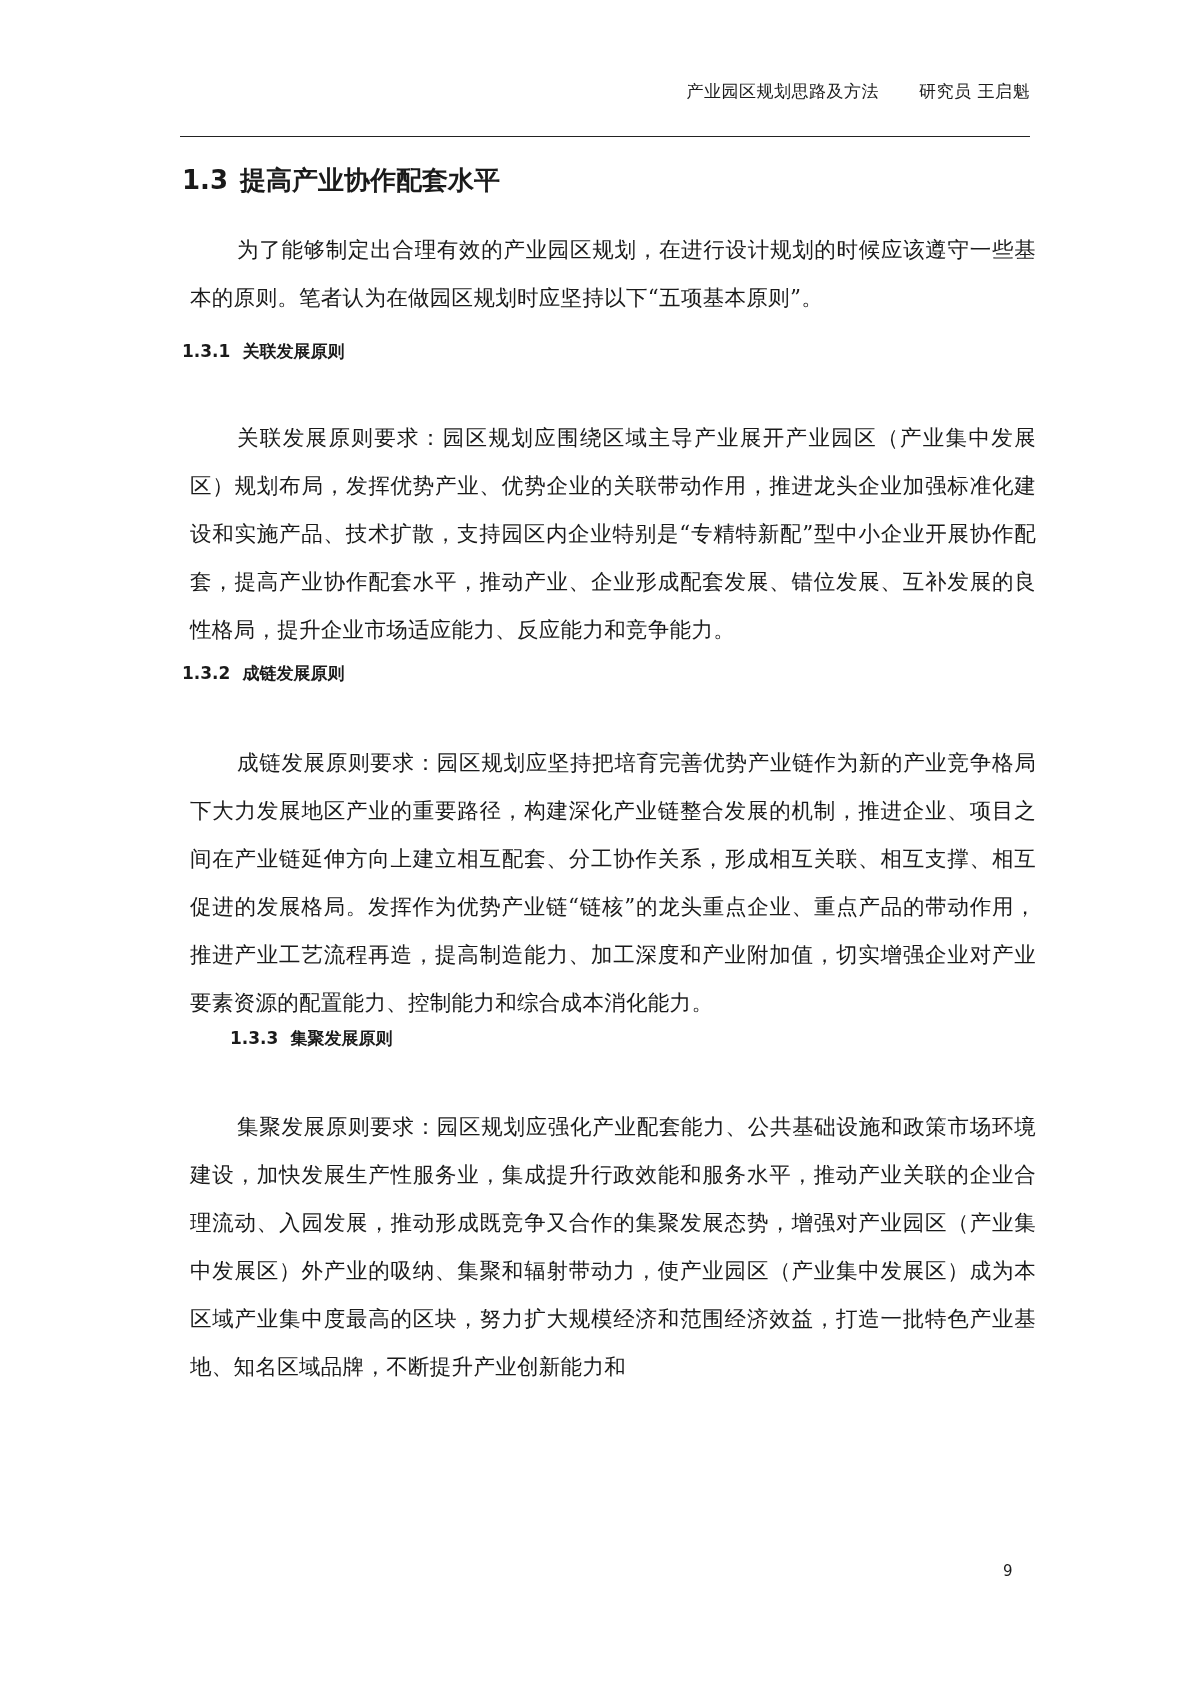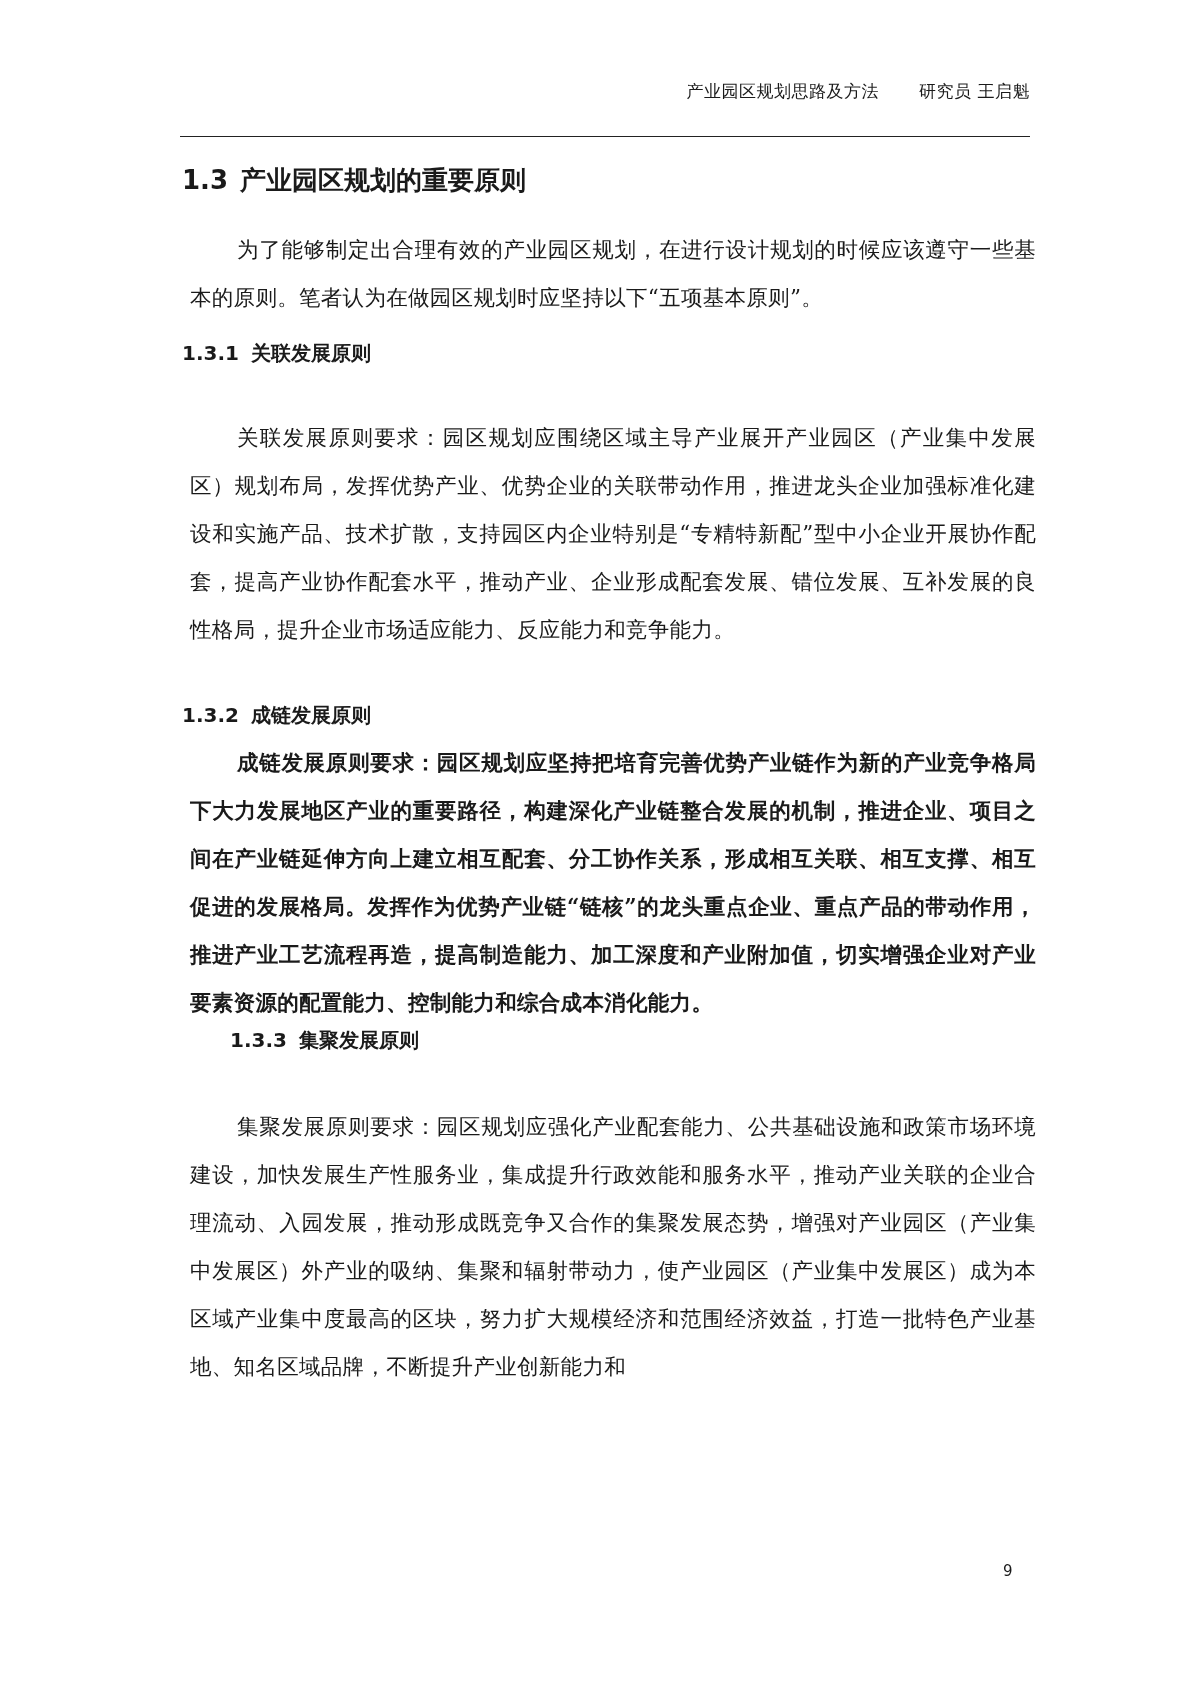--- a/index.html
+++ b/index.html
@@ -5,50 +5,50 @@
   html, body { margin: 0; padding: 0; background: #ffffff; }
   body { width: 1200px; height: 1696px; position: relative; overflow: hidden;
          font-family: "DejaVu Serif", "Liberation Serif", serif; color: #1a1a1a; }
   .page-header { position: absolute; top: 80px; left: 180px; width: 850px; text-align: right;
          font-size: 17px; letter-spacing: 0.5px; }
   .page-header .gap { display: inline-block; width: 40px; }
   .header-rule { position: absolute; top: 136px; left: 180px; width: 850px; height: 1px; background: #222; }
   .content { position: absolute; left: 182px; top: 0; width: 846px; }
   h1, h2 { font-family: "DejaVu Sans", "Liberation Sans", sans-serif; font-weight: bold; margin: 0; position: absolute; left: 0; white-space: nowrap; }
   h1 { font-size: 26px; top: 163px; }
-  h2 { font-size: 20px; }
+  h2 { font-size: 17px; }
   .num { margin-right: 12px; text-align: right; }
   p { position: absolute; left: 0; width: 846px; margin: 8px; font-size: 21.5px; line-height: 48px;
       text-indent: 47px; text-align: justify; letter-spacing: 0.3px; }
   .page-number { position: absolute; top: 1562px; left: 1003px; font-size: 15px;
       font-family: "DejaVu Sans", "Liberation Sans", sans-serif; }
 </style>
 </head>
 <body>
 
 <div class="page-header">
   <span>产业园区规划思路及方法</span><span class="gap"></span><span>研究员  王启魁</span>
 </div>
 <div class="header-rule"></div>
 
 <div class="content">
   <h1>
-    <span class="num">1.3</span><span>产业园区规划的重要原则</span>
+    <span class="num">1.3</span><span>提高产业协作配套水平</span>
   </h1>
   <p style="top:218px;">为了能够制定出合理有效的产业园区规划，在进行设计规划的时候应该遵守一些基本的原则。笔者认为在做园区规划时应坚持以下“五项基本原则”。</p>
 
   <h2 style="top:340px;">
     <span class="num">1.3.1</span><span>关联发展原则</span>
   </h2>
   <p style="top:406px;">关联发展原则要求：园区规划应围绕区域主导产业展开产业园区（产业集中发展区）规划布局，发挥优势产业、优势企业的关联带动作用，推进龙头企业加强标准化建设和实施产品、技术扩散，支持园区内企业特别是“专精特新配”型中小企业开展协作配套，提高产业协作配套水平，推动产业、企业形成配套发展、错位发展、互补发展的良性格局，提升企业市场适应能力、反应能力和竞争能力。</p>
 
-  <h2 style="top:662px;margin-top:40px;">
+  <h2 style="top:662px;">
     <span class="num">1.3.2</span><span>成链发展原则</span>
   </h2>
-  <p style="top:731px;font-weight:bold;">成链发展原则要求：园区规划应坚持把培育完善优势产业链作为新的产业竞争格局下大力发展地区产业的重要路径，构建深化产业链整合发展的机制，推进企业、项目之间在产业链延伸方向上建立相互配套、分工协作关系，形成相互关联、相互支撑、相互促进的发展格局。发挥作为优势产业链“链核”的龙头重点企业、重点产品的带动作用，推进产业工艺流程再造，提高制造能力、加工深度和产业附加值，切实增强企业对产业要素资源的配置能力、控制能力和综合成本消化能力。</p>
+  <p style="top:731px;">成链发展原则要求：园区规划应坚持把培育完善优势产业链作为新的产业竞争格局下大力发展地区产业的重要路径，构建深化产业链整合发展的机制，推进企业、项目之间在产业链延伸方向上建立相互配套、分工协作关系，形成相互关联、相互支撑、相互促进的发展格局。发挥作为优势产业链“链核”的龙头重点企业、重点产品的带动作用，推进产业工艺流程再造，提高制造能力、加工深度和产业附加值，切实增强企业对产业要素资源的配置能力、控制能力和综合成本消化能力。</p>
 
   <h2 style="top:1027px;margin-left:48px;">
     <span class="num">1.3.3</span><span>集聚发展原则</span>
   </h2>
   <p style="top:1095px;">集聚发展原则要求：园区规划应强化产业配套能力、公共基础设施和政策市场环境建设，加快发展生产性服务业，集成提升行政效能和服务水平，推动产业关联的企业合理流动、入园发展，推动形成既竞争又合作的集聚发展态势，增强对产业园区（产业集中发展区）外产业的吸纳、集聚和辐射带动力，使产业园区（产业集中发展区）成为本区域产业集中度最高的区块，努力扩大规模经济和范围经济效益，打造一批特色产业基地、知名区域品牌，不断提升产业创新能力和</p>
 </div>
 
 <div class="page-number">9</div>
 
 </body></html>

